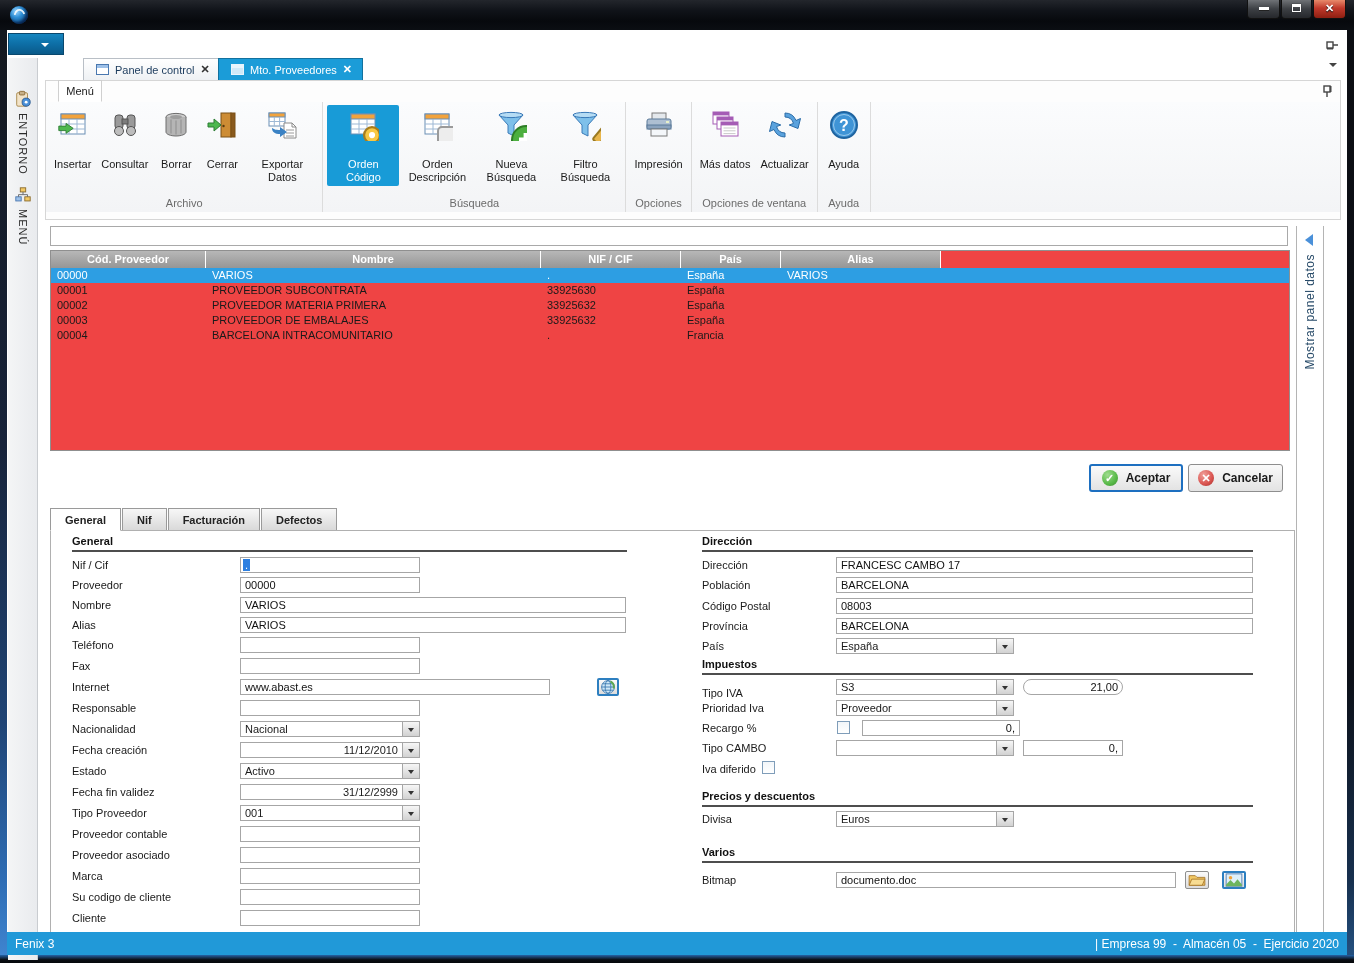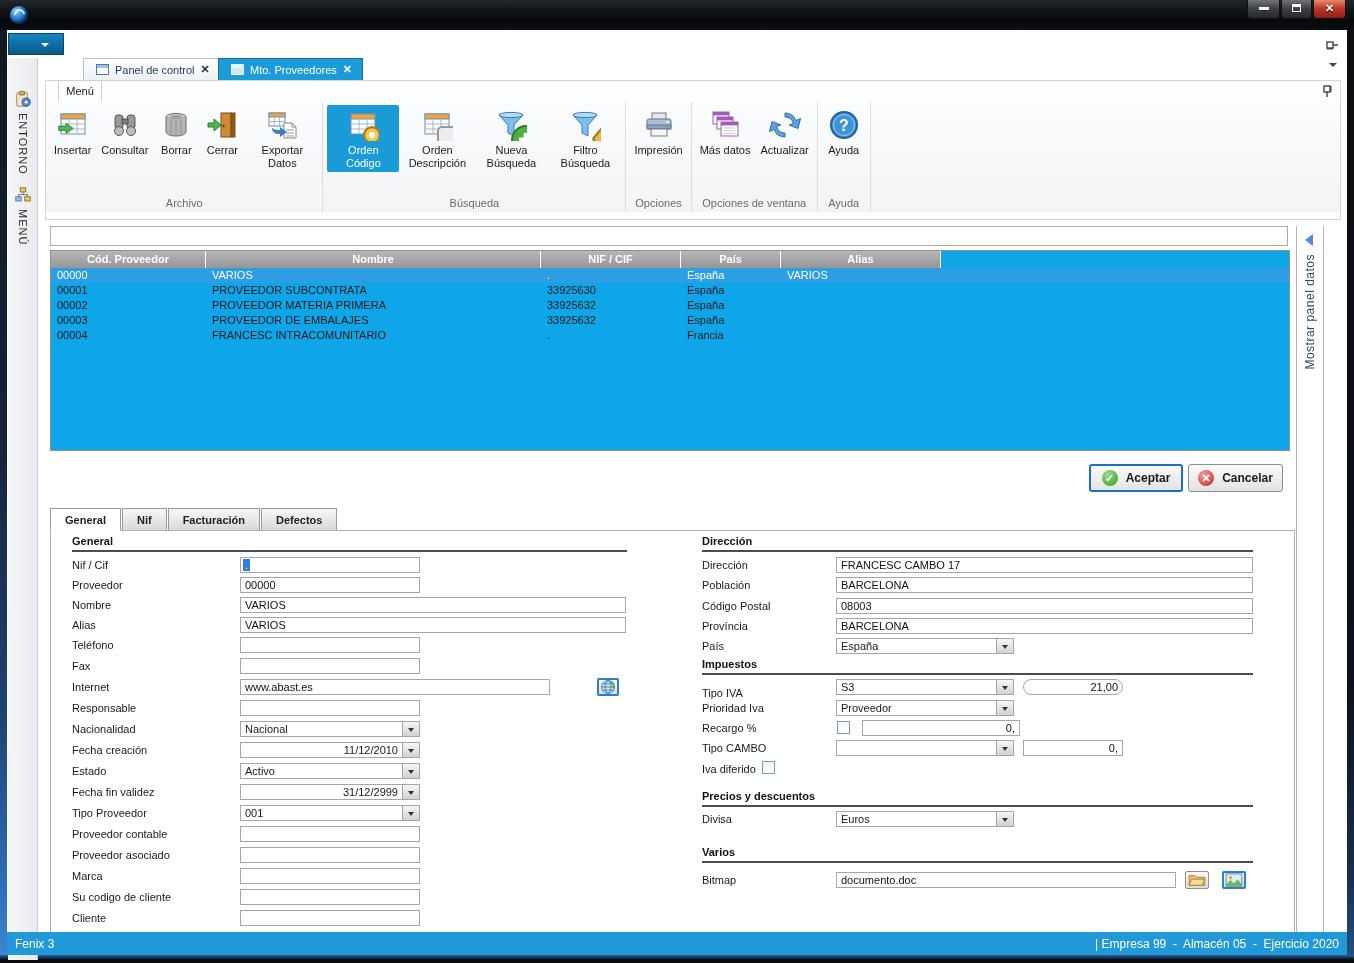--- a/index.html
+++ b/index.html
@@ -57,29 +57,29 @@
 
   
   .ribbon { position:absolute; left:38px; top:50px; width:1296px; height:140px; background:#fdfdfd; border:1px solid #d6d6d6; }
   .menu-tab { position:absolute; left:12px; top:-1px; width:44px; height:22px; background:#fff; border:1px solid #d0d0d0; border-bottom:1px solid #fff;
     text-align:center; line-height:20px; color:#1a1a1a; }
   .ribbon-body { position:absolute; left:0; top:21px; width:1294px; height:110px; background:linear-gradient(180deg,#fbfcfd,#f3f4f6); display:flex; }
   .rgroup { display:flex; flex-direction:column; border-right:1px solid #dcdcdc; padding:3px 4px 0 4px; }
   .rbtns { flex:1; display:flex; align-items:flex-start; gap:2px; }
   .rbtn { display:flex; flex-direction:column; align-items:center; padding:4px 4px 2px 4px; min-width:44px; max-width:72px; border-radius:2px; cursor:pointer; }
   .rbtn .ric { width:32px; height:32px; }
-  .rbtn .rlb { text-align:center; line-height:13px; margin-top:3px; color:#1a1a1a; }
+  .rbtn .rlb { text-align:center; line-height:13px; margin-top:17px; color:#1a1a1a; }
   .rbtn.active { background:#189bd7; }
   .rbtn.active .rlb { color:#fff; }
   .rgroup-label { text-align:center; color:#6b6b6b; padding:2px 0 3px 0; }
   .ribbon-pin { position:absolute; right:6px; top:3px; }
 
   
   .search-box { position:absolute; left:43px; top:196px; width:1238px; height:20px; border:1px solid #a9a9a9; background:#fff; font-size:11px; padding:0 4px; }
-  .grid { position:absolute; left:43px; top:220px; width:1240px; height:201px; border:1px solid #8f8f8f; background:#0ea5e9; overflow:hidden; }
+  .grid { position:absolute; left:43px; top:220px; width:1240px; height:201px; border:1px solid #8f8f8f; background:#ef4444; overflow:hidden; }
   .ghead { display:flex; height:17px; }
   .gh { background:linear-gradient(180deg,#b7b7b7,#969696); color:#fff; font-weight:bold; text-align:center; line-height:16px;
     border-right:1px solid #fff; cursor:pointer; overflow:hidden; white-space:nowrap; }
   .grow { display:flex; height:15px; line-height:15px; cursor:pointer; }
   .gc { padding-left:6px; overflow:hidden; white-space:nowrap; }
   .grow.selected { background:#2d9ee3; color:#fff; }
   .c0{width:155px}.c1{width:335px}.c2{width:140px}.c3{width:100px}.c4{width:160px}
 
   
   .rstrip { position:absolute; left:1289px; top:196px; width:28px; height:726px; background:#fff; border-left:1px solid #b4b4b4; border-right:1px solid #b4b4b4; }
@@ -461,21 +461,21 @@
     </div>
     <div class="grow">
       <div class="gc c0">00003</div>
       <div class="gc c1">PROVEEDOR DE EMBALAJES</div>
       <div class="gc c2">33925632</div>
       <div class="gc c3">España</div>
       <div class="gc c4"></div>
     </div>
     <div class="grow">
       <div class="gc c0">00004</div>
-      <div class="gc c1">FRANCESC INTRACOMUNITARIO</div>
+      <div class="gc c1">BARCELONA INTRACOMUNITARIO</div>
       <div class="gc c2">.</div>
       <div class="gc c3">Francia</div>
       <div class="gc c4"></div>
     </div>
   </div>
 
   <div class="rstrip">
     <span class="tri"></span>
     <span class="vlabel">Mostrar panel datos</span>
   </div>

